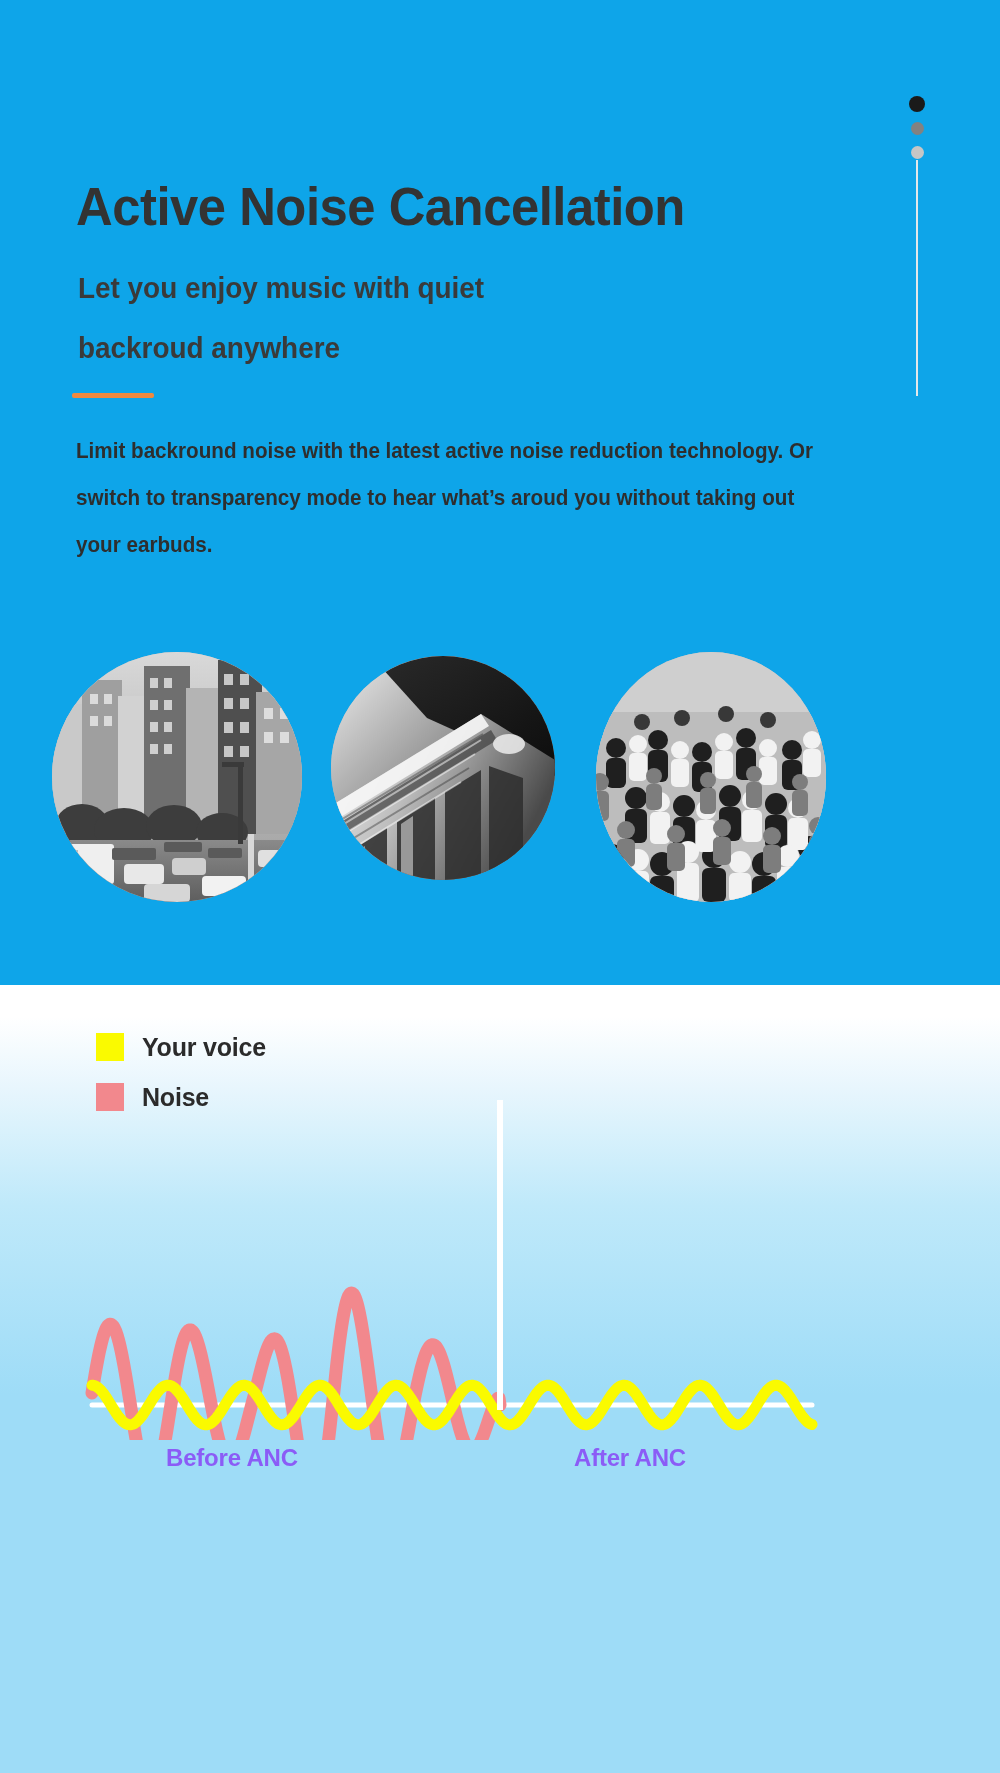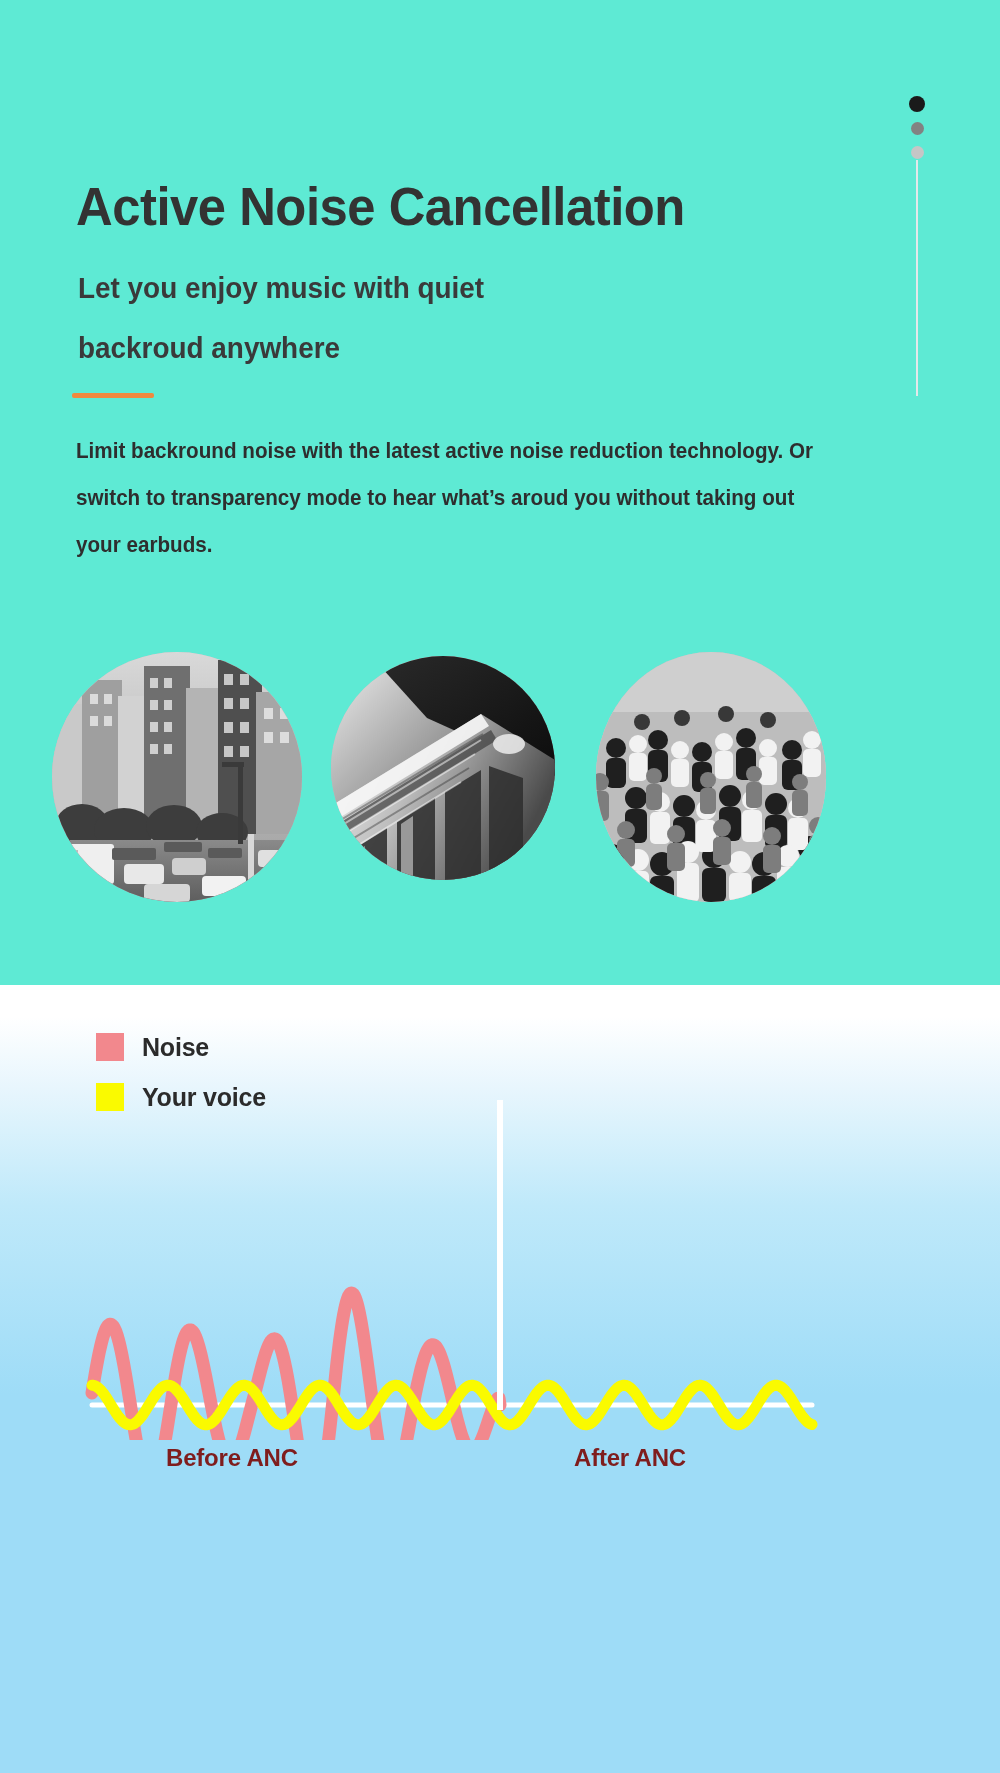--- a/index.html
+++ b/index.html
@@ -13,21 +13,21 @@
     font-family: "Liberation Sans", sans-serif;
     overflow: hidden;
     position: relative;
   }
 
   
   .top-section {
     position: relative;
     width: 1000px;
     height: 1112px;
-    background: #5eead4;
+    background: #0ea5e9;
     overflow: hidden;
   }
 
   
   .step-indicator {
     position: absolute;
     left: 909px;
     top: 96px;
     width: 22px;
     height: 300px;
@@ -167,21 +167,21 @@
     top: 1080px;
     width: 1000px;
     height: 360px;
   }
   .wave-stage svg { display: block; }
 
   .phase-label {
     position: absolute;
     font-size: 24px;
     font-weight: bold;
-    color: #7f1d1d;
+    color: #8b5cf6;
     letter-spacing: -0.2px;
   }
   .phase-label.before { left: 166px; top: 1444px; }
   .phase-label.after  { left: 574px; top: 1444px; }
 </style>
 </head>
 <body>
 
 <div class="top-section">
 
@@ -435,26 +435,26 @@
 
   </div>
 </div>
 
 <div class="bottom-section">
   <div class="bottom-bg" style="background: linear-gradient(rgb(255, 255, 255) 0%, rgb(255, 255, 255) 4%, rgb(232, 246, 253) 13%, rgb(191, 233, 250) 28%, rgb(158, 220, 247) 52%, rgb(158, 220, 247) 100%);"></div>
 </div>
 
 <div class="legend">
   <div class="legend-row">
+    <span class="legend-swatch" id="sw-voice" style="background: rgb(250, 250, 0);"></span>
+    <span class="legend-label">Your voice</span>
+  </div>
+  <div class="legend-row">
     <span class="legend-swatch" id="sw-noise" style="background: rgb(242, 136, 141);"></span>
     <span class="legend-label">Noise</span>
-  </div>
-  <div class="legend-row">
-    <span class="legend-swatch" id="sw-voice" style="background: rgb(250, 250, 0);"></span>
-    <span class="legend-label">Your voice</span>
   </div>
 </div>
 
 <div class="wave-stage">
   <svg id="wave-svg" width="1000" height="360" viewBox="0 0 1000 360">
     <line id="baseline" x1="92" y1="325" x2="812" y2="325" stroke-width="5" stroke-linecap="round" stroke="#ffffff"></line>
     <path id="noise-path" fill="none" stroke-width="13" stroke-linecap="round" stroke-linejoin="round" d="M92.00 313.04 L92.97 307.10 L93.94 301.25 L94.91 295.53 L95.89 289.97 L96.86 284.61 L97.83 279.47 L98.80 274.59 L99.77 269.99 L100.74 265.70 L101.71 261.74 L102.69 258.14 L103.66 254.92 L104.63 252.10 L105.60 249.69 L106.57 247.71 L107.54 246.16 L108.51 245.07 L109.49 244.43 L110.46 244.25 L111.43 244.53 L112.40 245.28 L113.37 246.47 L114.34 248.12 L115.31 250.21 L116.29 252.73 L117.26 255.66 L118.23 258.99 L119.20 262.70 L120.17 266.77 L121.14 271.17 L122.11 275.89 L123.09 280.89 L124.06 286.15 L125.03 291.63 L126.00 297.31 L126.97 303.15 L127.94 309.12 L128.91 315.19 L129.89 321.32 L130.86 327.47 L131.83 333.61 L132.80 339.71 L133.77 345.74 L134.74 351.64 L135.71 357.40 L136.69 362.98 L137.66 368.35 L138.63 373.47 L139.60 378.32 L140.57 382.87 L141.54 387.09 L142.51 390.96 L143.49 394.46 L144.46 397.56 L145.43 400.25 L146.40 402.51 L147.37 404.33 L148.34 405.70 L149.31 406.61 L150.29 407.06 L151.26 407.03 L152.23 406.54 L153.20 405.58 L154.17 404.16 L155.14 402.29 L156.11 399.98 L157.09 397.23 L158.06 394.07 L159.03 390.52 L160.00 386.59 L160.97 382.30 L161.94 377.69 L162.91 372.77 L163.89 367.58 L164.86 362.14 L165.83 356.48 L166.80 350.64 L167.77 344.66 L168.74 338.55 L169.71 332.37 L170.69 326.14 L171.66 319.90 L172.63 313.69 L173.60 307.54 L174.57 301.61 L175.54 295.89 L176.51 290.38 L177.49 285.14 L178.46 280.18 L179.43 275.53 L180.40 271.22 L181.37 267.26 L182.34 263.67 L183.31 260.47 L184.29 257.68 L185.26 255.31 L186.23 253.36 L187.20 251.84 L188.17 250.76 L189.14 250.12 L190.11 249.91 L191.09 250.14 L192.06 250.79 L193.03 251.86 L194.00 253.34 L194.97 255.21 L195.94 257.45 L196.91 260.06 L197.89 263.02 L198.86 266.29 L199.83 269.86 L200.80 273.70 L201.77 277.79 L202.74 282.11 L203.71 286.62 L204.69 291.29 L205.66 296.10 L206.63 301.02 L207.60 306.01 L208.57 311.05 L209.54 316.11 L210.51 321.16 L211.49 326.16 L212.46 331.10 L213.43 335.93 L214.40 340.65 L215.37 345.21 L216.34 349.60 L217.31 353.79 L218.29 357.76 L219.26 361.49 L220.23 364.96 L221.20 368.16 L222.17 371.06 L223.14 373.66 L224.11 375.95 L225.09 377.91 L226.06 379.55 L227.03 380.84 L228.00 381.80 L228.97 382.42 L229.94 382.70 L230.91 382.64 L231.89 382.25 L232.86 381.54 L233.83 380.51 L234.80 379.18 L235.77 377.55 L236.74 375.65 L237.71 373.48 L238.69 371.07 L239.66 368.42 L240.63 365.56 L241.60 362.52 L242.57 359.30 L243.54 355.93 L244.51 352.44 L245.49 348.84 L246.46 345.15 L247.43 341.41 L248.40 337.63 L249.37 333.84 L250.34 330.06 L251.31 326.31 L252.29 322.61 L253.26 318.98 L254.23 315.45 L255.20 312.02 L256.17 308.25 L257.14 304.42 L258.11 300.57 L259.09 296.72 L260.06 292.91 L261.03 289.16 L262.00 285.50 L262.97 281.97 L263.94 278.58 L264.91 275.38 L265.89 272.38 L266.86 269.61 L267.83 267.11 L268.80 264.90 L269.77 262.99 L270.74 261.42 L271.71 260.20 L272.69 259.35 L273.66 258.88 L274.63 258.82 L275.60 259.17 L276.57 259.94 L277.54 261.14 L278.51 262.76 L279.49 264.82 L280.46 267.30 L281.43 270.20 L282.40 273.52 L283.37 277.24 L284.34 281.34 L285.31 285.81 L286.29 290.64 L287.26 295.78 L288.23 301.23 L289.20 306.95 L290.17 312.91 L291.14 319.07 L292.11 325.41 L293.09 331.89 L294.06 338.47 L295.03 345.11 L296.00 351.76 L296.97 358.40 L297.94 364.96 L298.91 371.43 L299.89 377.74 L300.86 383.86 L301.83 389.75 L302.80 395.36 L303.77 400.66 L304.74 405.61 L305.71 410.17 L306.69 414.30 L307.66 417.98 L308.63 421.17 L309.60 423.84 L310.57 425.98 L311.54 427.55 L312.51 428.54 L313.49 428.93 L314.46 428.72 L315.43 427.88 L316.40 426.43 L317.37 424.35 L318.34 421.66 L319.31 418.35 L320.29 414.44 L321.26 409.95 L322.23 404.88 L323.20 399.28 L324.17 393.15 L325.14 386.54 L326.11 379.46 L327.09 371.97 L328.06 364.10 L329.03 355.90 L330.00 347.39 L330.97 338.65 L331.94 329.71 L332.91 320.62 L333.89 311.44 L334.86 302.22 L335.83 293.02 L336.80 283.89 L337.77 275.50 L338.74 267.50 L339.71 259.92 L340.69 252.81 L341.66 246.21 L342.63 240.14 L343.60 234.63 L344.57 229.71 L345.54 225.40 L346.51 221.72 L347.49 218.67 L348.46 216.28 L349.43 214.54 L350.40 213.46 L351.37 213.03 L352.34 213.26 L353.31 214.12 L354.29 215.61 L355.26 217.70 L356.23 220.39 L357.20 223.64 L358.17 227.43 L359.14 231.73 L360.11 236.50 L361.09 241.72 L362.06 247.34 L363.03 253.34 L364.00 259.66 L364.97 266.27 L365.94 273.12 L366.91 280.18 L367.89 287.39 L368.86 294.71 L369.83 302.10 L370.80 309.52 L371.77 316.91 L372.74 324.25 L373.71 331.47 L374.69 338.56 L375.66 345.46 L376.63 352.13 L377.60 358.55 L378.57 364.68 L379.54 370.48 L380.51 375.93 L381.49 381.00 L382.46 385.67 L383.43 389.91 L384.40 393.72 L385.37 397.06 L386.34 399.94 L387.31 402.33 L388.29 404.24 L389.26 405.66 L390.23 406.59 L391.20 407.03 L392.17 406.99 L393.14 406.48 L394.11 405.50 L395.09 404.08 L396.06 402.22 L397.03 399.94 L398.00 397.28 L398.97 394.24 L399.94 390.85 L400.91 387.14 L401.89 383.14 L402.86 378.87 L403.83 374.37 L404.80 369.66 L405.77 364.78 L406.74 359.76 L407.71 354.64 L408.69 349.43 L409.66 344.19 L410.63 338.94 L411.60 333.70 L412.57 328.52 L413.54 323.42 L414.51 318.43 L415.49 313.58 L416.46 308.89 L417.43 304.39 L418.40 300.11 L419.37 295.85 L420.34 291.79 L421.31 287.94 L422.29 284.34 L423.26 280.99 L424.23 277.92 L425.20 275.14 L426.17 272.67 L427.14 270.52 L428.11 268.70 L429.09 267.21 L430.06 266.07 L431.03 265.27 L432.00 264.83 L432.97 264.73 L433.94 264.99 L434.91 265.58 L435.89 266.52 L436.86 267.78 L437.83 269.36 L438.80 271.25 L439.77 273.43 L440.74 275.89 L441.71 278.61 L442.69 281.58 L443.66 284.76 L444.63 288.15 L445.60 291.72 L446.57 295.45 L447.54 299.31 L448.51 303.28 L449.49 307.33 L450.46 311.44 L451.43 315.59 L452.40 319.74 L453.37 323.88 L454.34 327.98 L455.31 332.01 L456.29 335.95 L457.26 339.78 L458.23 343.47 L459.20 347.01 L460.17 350.37 L461.14 353.54 L462.11 356.49 L463.09 359.22 L464.06 361.70 L465.03 363.93 L466.00 365.90 L466.97 367.59 L467.94 369.00 L468.91 370.12 L469.89 370.95 L470.86 371.49 L471.83 371.74 L472.80 371.70 L473.77 371.37 L474.74 370.77 L475.71 369.90 L476.69 368.77 L477.66 367.39 L478.63 365.78 L479.60 363.95 L480.57 361.92 L481.54 359.70 L482.51 357.32 L483.49 354.79 L484.46 352.14 L485.43 349.40 L486.40 346.58 L487.37 343.71 L488.34 340.82 L489.31 337.94 L490.29 335.09 L491.26 332.30 L492.23 329.61 L493.20 327.05 L494.17 324.67 L495.14 322.50 L496.11 320.62 L497.09 319.10 L498.06 318.11 L499.03 318.02 L500.00 325.00" stroke="#F2888D"></path>
     <path id="voice-path" fill="none" stroke-width="11" stroke-linecap="round" stroke-linejoin="round" d="M92.00 305.24 L93.20 305.34 L94.40 305.63 L95.60 306.11 L96.80 306.78 L98.00 307.62 L99.20 308.64 L100.40 309.82 L101.60 311.14 L102.80 312.61 L104.00 314.19 L105.20 315.88 L106.40 317.67 L107.60 319.52 L108.80 321.43 L110.00 323.37 L111.20 325.33 L112.40 327.28 L113.60 329.21 L114.80 331.11 L116.00 332.94 L117.20 334.69 L118.40 336.35 L119.60 337.90 L120.80 339.31 L122.00 340.59 L123.20 341.72 L124.40 342.68 L125.60 343.47 L126.80 344.07 L128.00 344.49 L129.20 344.72 L130.40 344.75 L131.60 344.59 L132.80 344.23 L134.00 343.69 L135.20 342.96 L136.40 342.06 L137.60 340.99 L138.80 339.76 L140.00 338.38 L141.20 336.88 L142.40 335.25 L143.60 333.53 L144.80 331.72 L146.00 329.85 L147.20 327.93 L148.40 325.98 L149.60 324.02 L150.80 322.07 L152.00 320.15 L153.20 318.28 L154.40 316.47 L155.60 314.75 L156.80 313.12 L158.00 311.62 L159.20 310.24 L160.40 309.01 L161.60 307.94 L162.80 307.04 L164.00 306.31 L165.20 305.77 L166.40 305.41 L167.60 305.25 L168.80 305.28 L170.00 305.51 L171.20 305.93 L172.40 306.53 L173.60 307.32 L174.80 308.28 L176.00 309.41 L177.20 310.69 L178.40 312.10 L179.60 313.65 L180.80 315.31 L182.00 317.06 L183.20 318.89 L184.40 320.79 L185.60 322.72 L186.80 324.67 L188.00 326.63 L189.20 328.57 L190.40 330.48 L191.60 332.33 L192.80 334.12 L194.00 335.81 L195.20 337.39 L196.40 338.86 L197.60 340.18 L198.80 341.36 L200.00 342.38 L201.20 343.22 L202.40 343.89 L203.60 344.37 L204.80 344.66 L206.00 344.76 L207.20 344.66 L208.40 344.37 L209.60 343.89 L210.80 343.22 L212.00 342.38 L213.20 341.36 L214.40 340.18 L215.60 338.86 L216.80 337.39 L218.00 335.81 L219.20 334.12 L220.40 332.33 L221.60 330.48 L222.80 328.57 L224.00 326.63 L225.20 324.67 L226.40 322.72 L227.60 320.79 L228.80 318.89 L230.00 317.06 L231.20 315.31 L232.40 313.65 L233.60 312.10 L234.80 310.69 L236.00 309.41 L237.20 308.28 L238.40 307.32 L239.60 306.53 L240.80 305.93 L242.00 305.51 L243.20 305.28 L244.40 305.25 L245.60 305.41 L246.80 305.77 L248.00 306.31 L249.20 307.04 L250.40 307.94 L251.60 309.01 L252.80 310.24 L254.00 311.62 L255.20 313.12 L256.40 314.75 L257.60 316.47 L258.80 318.28 L260.00 320.15 L261.20 322.07 L262.40 324.02 L263.60 325.98 L264.80 327.93 L266.00 329.85 L267.20 331.72 L268.40 333.53 L269.60 335.25 L270.80 336.88 L272.00 338.38 L273.20 339.76 L274.40 340.99 L275.60 342.06 L276.80 342.96 L278.00 343.69 L279.20 344.23 L280.40 344.59 L281.60 344.75 L282.80 344.72 L284.00 344.49 L285.20 344.07 L286.40 343.47 L287.60 342.68 L288.80 341.72 L290.00 340.59 L291.20 339.31 L292.40 337.90 L293.60 336.35 L294.80 334.69 L296.00 332.94 L297.20 331.11 L298.40 329.21 L299.60 327.28 L300.80 325.33 L302.00 323.37 L303.20 321.43 L304.40 319.52 L305.60 317.67 L306.80 315.88 L308.00 314.19 L309.20 312.61 L310.40 311.14 L311.60 309.82 L312.80 308.64 L314.00 307.62 L315.20 306.78 L316.40 306.11 L317.60 305.63 L318.80 305.34 L320.00 305.24 L321.20 305.34 L322.40 305.63 L323.60 306.11 L324.80 306.78 L326.00 307.62 L327.20 308.64 L328.40 309.82 L329.60 311.14 L330.80 312.61 L332.00 314.19 L333.20 315.88 L334.40 317.67 L335.60 319.52 L336.80 321.43 L338.00 323.37 L339.20 325.33 L340.40 327.28 L341.60 329.21 L342.80 331.11 L344.00 332.94 L345.20 334.69 L346.40 336.35 L347.60 337.90 L348.80 339.31 L350.00 340.59 L351.20 341.72 L352.40 342.68 L353.60 343.47 L354.80 344.07 L356.00 344.49 L357.20 344.72 L358.40 344.75 L359.60 344.59 L360.80 344.23 L362.00 343.69 L363.20 342.96 L364.40 342.06 L365.60 340.99 L366.80 339.76 L368.00 338.38 L369.20 336.88 L370.40 335.25 L371.60 333.53 L372.80 331.72 L374.00 329.85 L375.20 327.93 L376.40 325.98 L377.60 324.02 L378.80 322.07 L380.00 320.15 L381.20 318.28 L382.40 316.47 L383.60 314.75 L384.80 313.12 L386.00 311.62 L387.20 310.24 L388.40 309.01 L389.60 307.94 L390.80 307.04 L392.00 306.31 L393.20 305.77 L394.40 305.41 L395.60 305.25 L396.80 305.28 L398.00 305.51 L399.20 305.93 L400.40 306.53 L401.60 307.32 L402.80 308.28 L404.00 309.41 L405.20 310.69 L406.40 312.10 L407.60 313.65 L408.80 315.31 L410.00 317.06 L411.20 318.89 L412.40 320.79 L413.60 322.72 L414.80 324.67 L416.00 326.63 L417.20 328.57 L418.40 330.48 L419.60 332.33 L420.80 334.12 L422.00 335.81 L423.20 337.39 L424.40 338.86 L425.60 340.18 L426.80 341.36 L428.00 342.38 L429.20 343.22 L430.40 343.89 L431.60 344.37 L432.80 344.66 L434.00 344.76 L435.20 344.66 L436.40 344.37 L437.60 343.89 L438.80 343.22 L440.00 342.38 L441.20 341.36 L442.40 340.18 L443.60 338.86 L444.80 337.39 L446.00 335.81 L447.20 334.12 L448.40 332.33 L449.60 330.48 L450.80 328.57 L452.00 326.63 L453.20 324.67 L454.40 322.72 L455.60 320.79 L456.80 318.89 L458.00 317.06 L459.20 315.31 L460.40 313.65 L461.60 312.10 L462.80 310.69 L464.00 309.41 L465.20 308.28 L466.40 307.32 L467.60 306.53 L468.80 305.93 L470.00 305.51 L471.20 305.28 L472.40 305.25 L473.60 305.41 L474.80 305.77 L476.00 306.31 L477.20 307.04 L478.40 307.94 L479.60 309.01 L480.80 310.24 L482.00 311.62 L483.20 313.12 L484.40 314.75 L485.60 316.47 L486.80 318.28 L488.00 320.15 L489.20 322.07 L490.40 324.02 L491.60 325.98 L492.80 327.93 L494.00 329.85 L495.20 331.72 L496.40 333.53 L497.60 335.25 L498.80 336.88 L500.00 338.38 L501.20 339.76 L502.40 340.99 L503.60 342.06 L504.80 342.96 L506.00 343.69 L507.20 344.23 L508.40 344.59 L509.60 344.75 L510.80 344.72 L512.00 344.49 L513.20 344.07 L514.40 343.47 L515.60 342.68 L516.80 341.72 L518.00 340.59 L519.20 339.31 L520.40 337.90 L521.60 336.35 L522.80 334.69 L524.00 332.94 L525.20 331.11 L526.40 329.21 L527.60 327.28 L528.80 325.33 L530.00 323.37 L531.20 321.43 L532.40 319.52 L533.60 317.67 L534.80 315.88 L536.00 314.19 L537.20 312.61 L538.40 311.14 L539.60 309.82 L540.80 308.64 L542.00 307.62 L543.20 306.78 L544.40 306.11 L545.60 305.63 L546.80 305.34 L548.00 305.24 L549.20 305.34 L550.40 305.63 L551.60 306.11 L552.80 306.78 L554.00 307.62 L555.20 308.64 L556.40 309.82 L557.60 311.14 L558.80 312.61 L560.00 314.19 L561.20 315.88 L562.40 317.67 L563.60 319.52 L564.80 321.43 L566.00 323.37 L567.20 325.33 L568.40 327.28 L569.60 329.21 L570.80 331.11 L572.00 332.94 L573.20 334.69 L574.40 336.35 L575.60 337.90 L576.80 339.31 L578.00 340.59 L579.20 341.72 L580.40 342.68 L581.60 343.47 L582.80 344.07 L584.00 344.49 L585.20 344.72 L586.40 344.75 L587.60 344.59 L588.80 344.23 L590.00 343.69 L591.20 342.96 L592.40 342.06 L593.60 340.99 L594.80 339.76 L596.00 338.38 L597.20 336.88 L598.40 335.25 L599.60 333.53 L600.80 331.72 L602.00 329.85 L603.20 327.93 L604.40 325.98 L605.60 324.02 L606.80 322.07 L608.00 320.15 L609.20 318.28 L610.40 316.47 L611.60 314.75 L612.80 313.12 L614.00 311.62 L615.20 310.24 L616.40 309.01 L617.60 307.94 L618.80 307.04 L620.00 306.31 L621.20 305.77 L622.40 305.41 L623.60 305.25 L624.80 305.28 L626.00 305.51 L627.20 305.93 L628.40 306.53 L629.60 307.32 L630.80 308.28 L632.00 309.41 L633.20 310.69 L634.40 312.10 L635.60 313.65 L636.80 315.31 L638.00 317.06 L639.20 318.89 L640.40 320.79 L641.60 322.72 L642.80 324.67 L644.00 326.63 L645.20 328.57 L646.40 330.48 L647.60 332.33 L648.80 334.12 L650.00 335.81 L651.20 337.39 L652.40 338.86 L653.60 340.18 L654.80 341.36 L656.00 342.38 L657.20 343.22 L658.40 343.89 L659.60 344.37 L660.80 344.66 L662.00 344.76 L663.20 344.66 L664.40 344.37 L665.60 343.89 L666.80 343.22 L668.00 342.38 L669.20 341.36 L670.40 340.18 L671.60 338.86 L672.80 337.39 L674.00 335.81 L675.20 334.12 L676.40 332.33 L677.60 330.48 L678.80 328.57 L680.00 326.63 L681.20 324.67 L682.40 322.72 L683.60 320.79 L684.80 318.89 L686.00 317.06 L687.20 315.31 L688.40 313.65 L689.60 312.10 L690.80 310.69 L692.00 309.41 L693.20 308.28 L694.40 307.32 L695.60 306.53 L696.80 305.93 L698.00 305.51 L699.20 305.28 L700.40 305.25 L701.60 305.41 L702.80 305.77 L704.00 306.31 L705.20 307.04 L706.40 307.94 L707.60 309.01 L708.80 310.24 L710.00 311.62 L711.20 313.12 L712.40 314.75 L713.60 316.47 L714.80 318.28 L716.00 320.15 L717.20 322.07 L718.40 324.02 L719.60 325.98 L720.80 327.93 L722.00 329.85 L723.20 331.72 L724.40 333.53 L725.60 335.25 L726.80 336.88 L728.00 338.38 L729.20 339.76 L730.40 340.99 L731.60 342.06 L732.80 342.96 L734.00 343.69 L735.20 344.23 L736.40 344.59 L737.60 344.75 L738.80 344.72 L740.00 344.49 L741.20 344.07 L742.40 343.47 L743.60 342.68 L744.80 341.72 L746.00 340.59 L747.20 339.31 L748.40 337.90 L749.60 336.35 L750.80 334.69 L752.00 332.94 L753.20 331.11 L754.40 329.21 L755.60 327.28 L756.80 325.33 L758.00 323.37 L759.20 321.43 L760.40 319.52 L761.60 317.67 L762.80 315.88 L764.00 314.19 L765.20 312.61 L766.40 311.14 L767.60 309.82 L768.80 308.64 L770.00 307.62 L771.20 306.78 L772.40 306.11 L773.60 305.63 L774.80 305.34 L776.00 305.24 L777.20 305.34 L778.40 305.63 L779.60 306.11 L780.80 306.78 L782.00 307.62 L783.20 308.64 L784.40 309.82 L785.60 311.14 L786.80 312.61 L788.00 314.19 L789.20 315.88 L790.40 317.67 L791.60 319.52 L792.80 321.43 L794.00 323.37 L795.20 325.33 L796.40 327.28 L797.60 329.21 L798.80 331.11 L800.00 332.94 L801.20 334.69 L802.40 336.35 L803.60 337.90 L804.80 339.31 L806.00 340.59 L807.20 341.72 L808.40 342.68 L809.60 343.47 L810.80 344.07 L812.00 344.49" stroke="#FAFA00"></path>
     <line id="divider" x1="500" y1="20" x2="500" y2="330" stroke-width="6" stroke-linecap="butt" stroke="#ffffff"></line>
   </svg>

